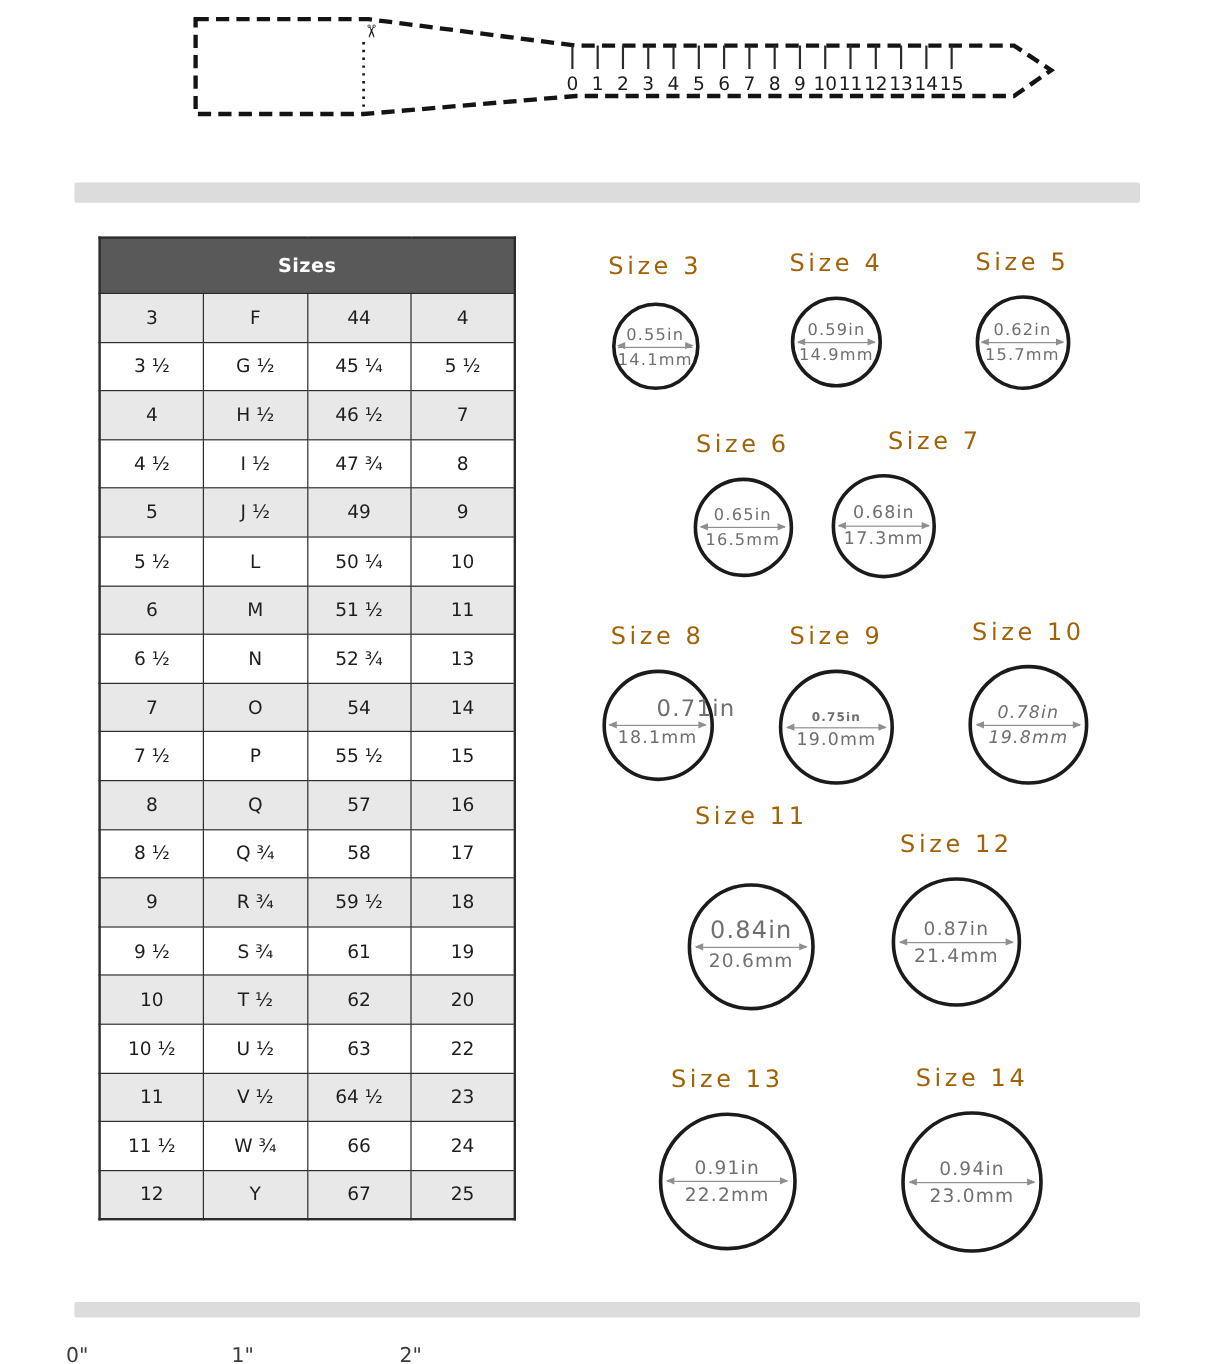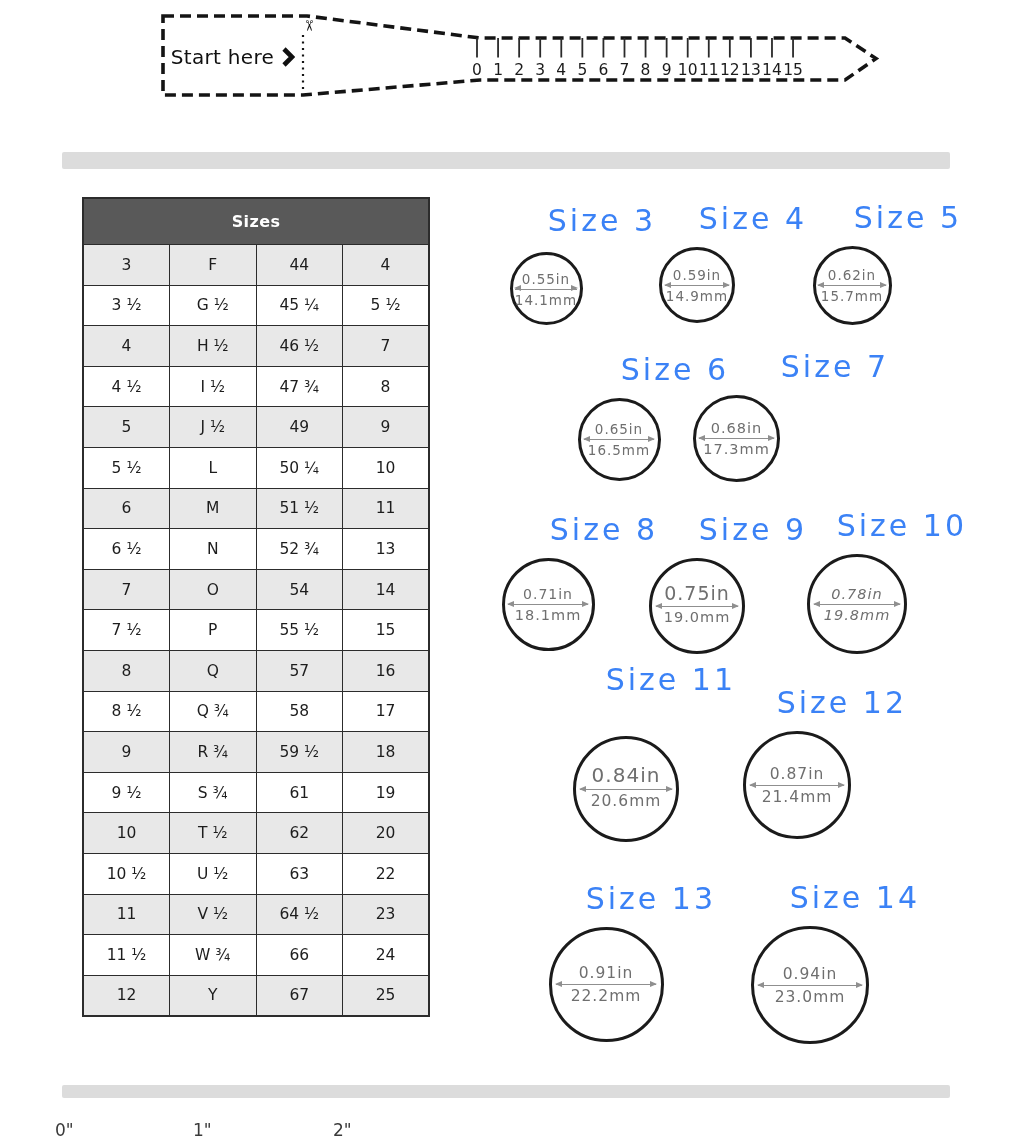--- a/index.html
+++ b/index.html
@@ -27,22 +27,22 @@
   .sizes-table{position:absolute;left:82px;top:197px;width:348px;border-collapse:collapse;
                table-layout:fixed;border:2px solid var(--border,#2c2c2c);}
   .sizes-table th,.sizes-table td{border:1px solid var(--border,#2c2c2c);text-align:center;padding:0;}
   .tbl-title{height:45px;background:var(--header-bg,#595959);color:var(--header-text,#fff);
              font-size:16px;font-weight:bold;letter-spacing:.4px;}
   .col-h{height:66px;font-size:14.5px;font-weight:bold;color:#3d3d3d;line-height:1.35;background:#fff;}
   .sizes-table td{height:39.6px;font-size:15.5px;color:#1d1d1d;background:#fff;}
   .sizes-table tbody tr:nth-child(odd) td{background:var(--row-alt,#e8e8e8);}
 
   
-  .ring-label{position:absolute;width:220px;text-align:right;font-size:30px;line-height:40px;
-              letter-spacing:3px;color:#3b82f6;}
+  .ring-label{position:absolute;width:220px;text-align:center;font-size:20px;line-height:40px;
+              letter-spacing:3px;color:#a16207;}
   .ring-circle{position:absolute;border:3px solid #1b1b1b;border-radius:50%;background:#fff;box-sizing:border-box;}
   .dim-arrow{position:absolute;left:4%;right:4%;top:50%;height:0;border-top:1.4px solid #8f8f8f;}
   .ah{position:absolute;top:-4.4px;width:0;height:0;border-top:3.7px solid transparent;border-bottom:3.7px solid transparent;}
   .ah-l{left:-1px;border-right:7px solid #8f8f8f;}
   .ah-r{right:-1px;border-left:7px solid #8f8f8f;}
   .dim-in,.dim-mm{position:absolute;left:0;width:100%;text-align:center;color:var(--dim,#6f6f6f);letter-spacing:1px;}
   .dim-in{bottom:50%;margin-bottom:2px;}
   .dim-mm{top:50%;margin-top:3px;}
 
   
@@ -85,26 +85,20 @@
         <line x1="729.84" x2="729.84" y1="38" y2="57.5" class="tick"></line>
         <text x="729.84" y="75" class="tick-num">12</text>
         <line x1="750.9100000000001" x2="750.9100000000001" y1="38" y2="57.5" class="tick"></line>
         <text x="750.9100000000001" y="75" class="tick-num">13</text>
         <line x1="771.98" x2="771.98" y1="38" y2="57.5" class="tick"></line>
         <text x="771.98" y="75" class="tick-num">14</text>
         <line x1="793.05" x2="793.05" y1="38" y2="57.5" class="tick"></line>
         <text x="793.05" y="75" class="tick-num">15</text>
       </g>
   </svg>
-  <div class="start-here">
-    <span>Start here</span>
-    <svg class="chev" width="14" height="22" viewBox="0 0 14 22">
-        <polyline points="3,3 11,11 3,19"></polyline>
-      </svg>
-  </div>
 
   <div class="divider divider-top"></div>
 
   <table class="sizes-table">
     <thead>
       <tr>
           <th class="tbl-title" colspan="4">Sizes</th>
         </tr>
     </thead>
     <tbody id="tbl-body">
@@ -266,30 +260,30 @@
       <div class="ring-circle" style="left: 693px; top: 394.5px; width: 87px; height: 87px;">
         <span class="dim-in" style="font-size: 14.5px;">0.68in</span>
         <div class="dim-arrow">
           <span class="ah ah-l"></span>
           <span class="ah ah-r"></span>
         </div>
         <span class="dim-mm" style="font-size: 14.5px;">17.3mm</span>
       </div>
       <div class="ring-label" style="left: 438px; top: 509.5px;">Size 8</div>
       <div class="ring-circle" style="left: 501.5px; top: 557.5px; width: 93px; height: 93px;">
-        <span class="dim-in" style="font-size: 14px;">0.71in</span>
+        <span class="dim-in" style="font-size: 19px; margin-left: 32px;">0.71in</span>
         <div class="dim-arrow">
           <span class="ah ah-l"></span>
           <span class="ah ah-r"></span>
         </div>
         <span class="dim-mm" style="font-size: 14.5px;">18.1mm</span>
       </div>
       <div class="ring-label" style="left: 587px; top: 510px;">Size 9</div>
       <div class="ring-circle" style="left: 649px; top: 558px; width: 96px; height: 96px;">
-        <span class="dim-in" style="font-size: 19px;">0.75in</span>
+        <span class="dim-in" style="font-size: 10px; font-weight: bold;">0.75in</span>
         <div class="dim-arrow">
           <span class="ah ah-l"></span>
           <span class="ah ah-r"></span>
         </div>
         <span class="dim-mm" style="font-size: 14.5px;">19.0mm</span>
       </div>
       <div class="ring-label" style="left: 747px; top: 506px;">Size 10</div>
       <div class="ring-circle" style="left: 807px; top: 554px; width: 100px; height: 100px; font-style: italic;">
         <span class="dim-in" style="font-size: 14.5px;">0.78in</span>
         <div class="dim-arrow">

